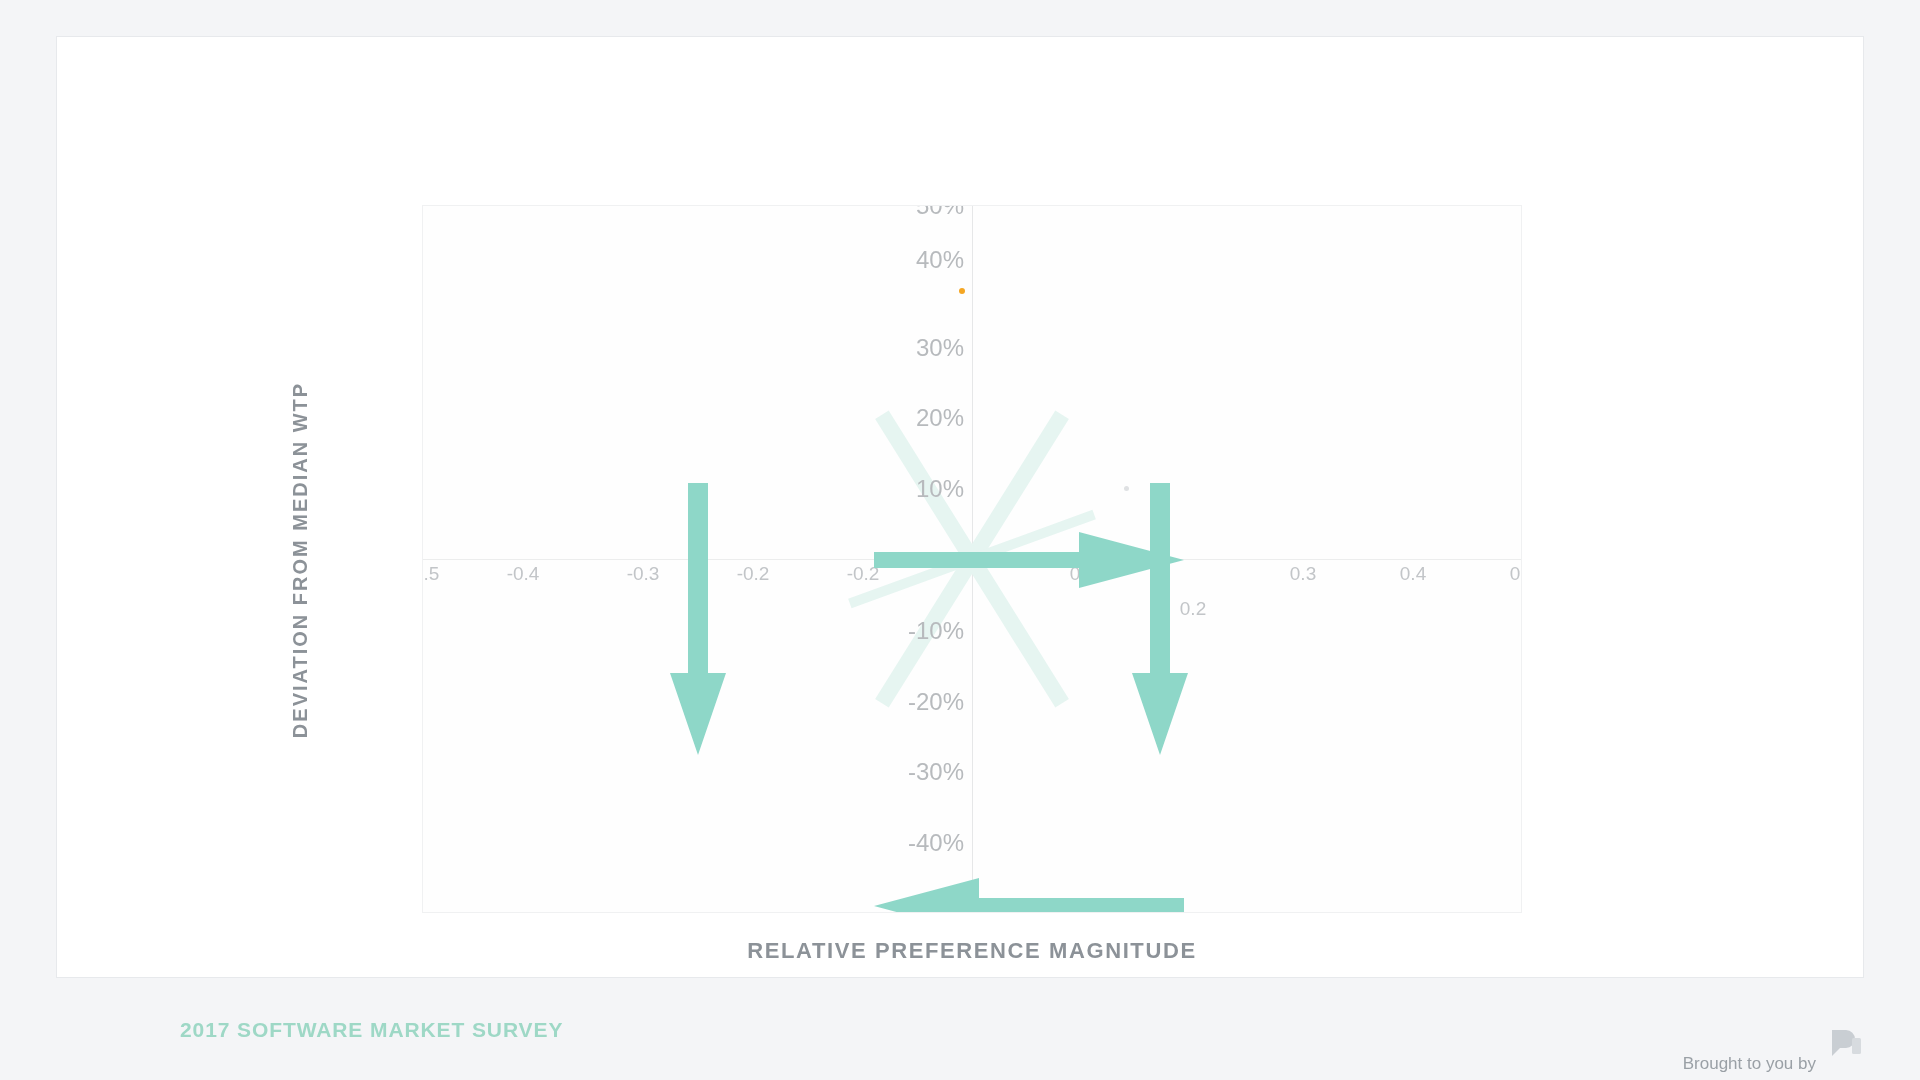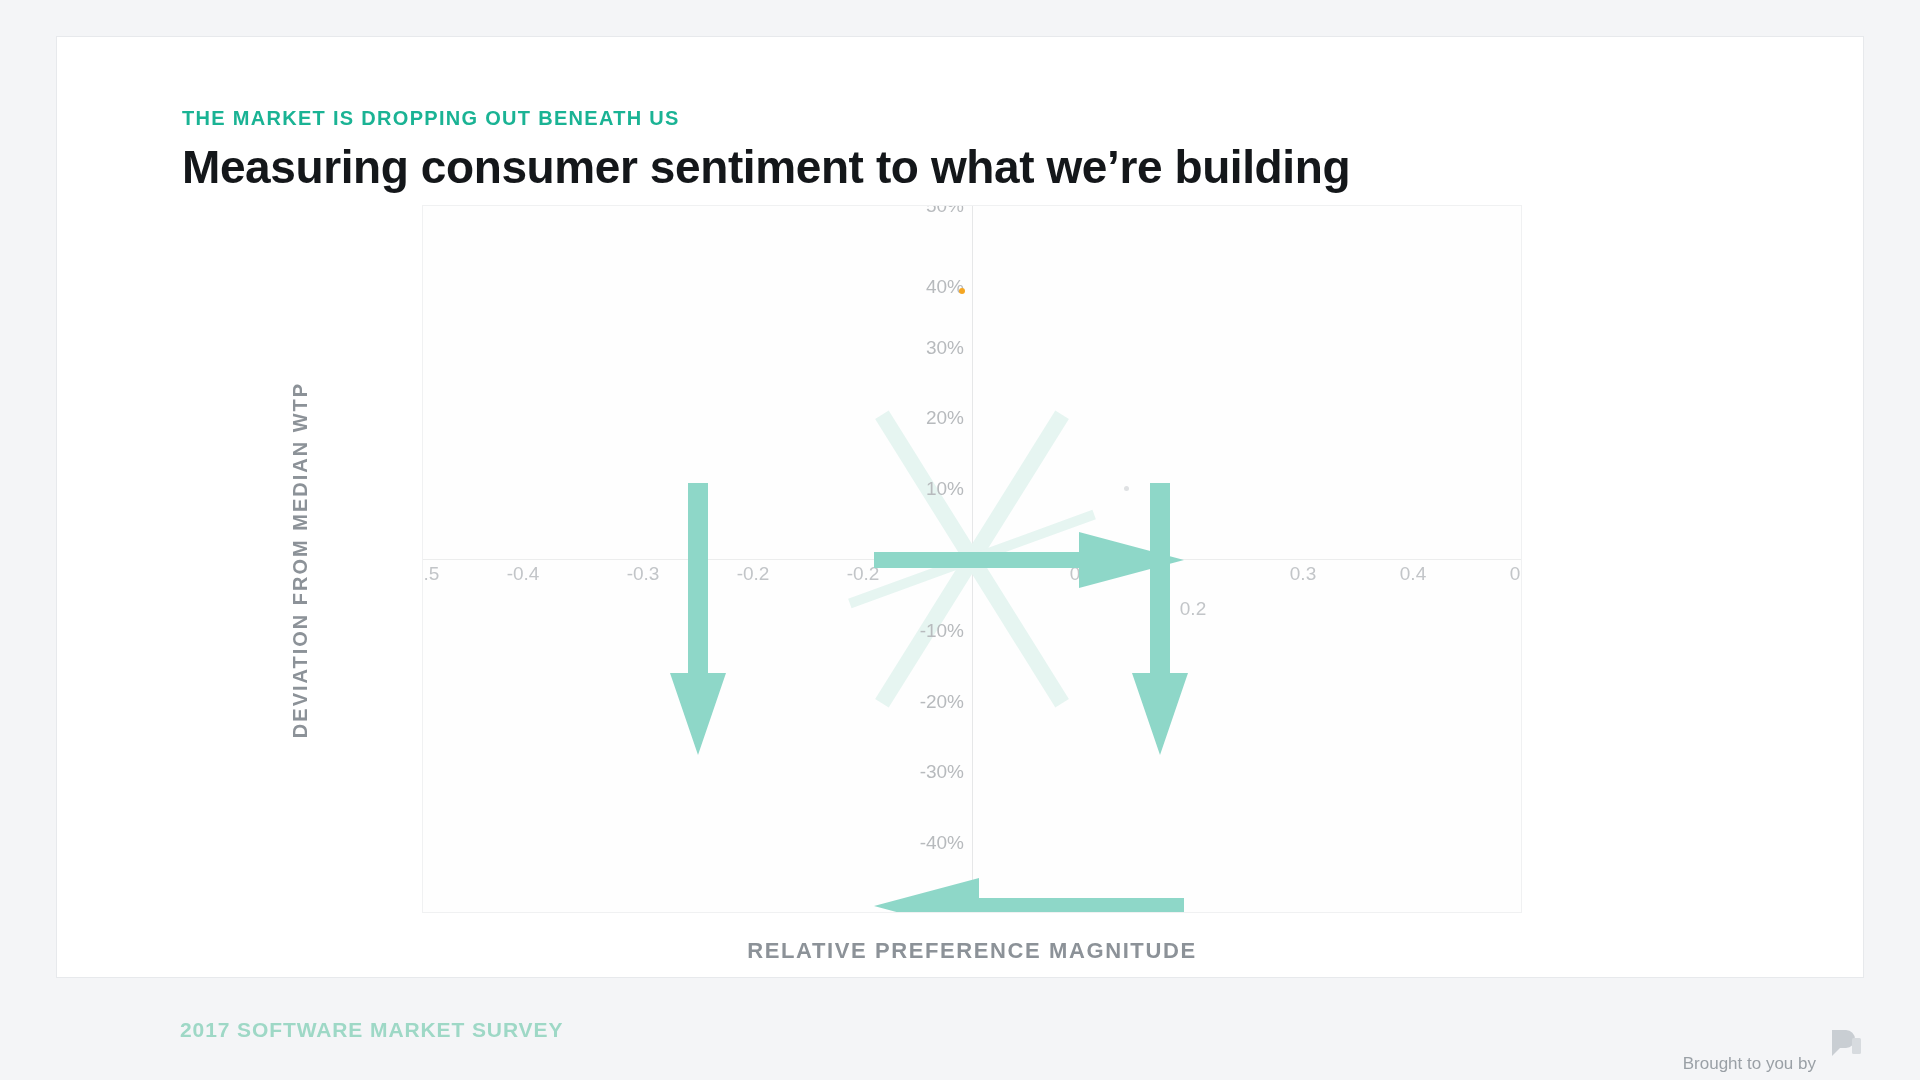--- a/index.html
+++ b/index.html
@@ -82,21 +82,21 @@
     width: 100%;
     height: 1px;
     background: #eceded;
   }
 
   .ytick {
     position: absolute;
     right: 50%;
     margin-right: 8px;
     transform: translateY(-50%);
-    font-size: 19px;
+    font-size: 24px;
     color: #b7babd;
     white-space: nowrap;
   }
   .xtick {
     position: absolute;
     top: 50%;
     margin-top: 4px;
     transform: translateX(-50%);
     font-size: 19px;
     color: #c2c5c8;
@@ -199,38 +199,36 @@
   }
   .logo-mark { display: block; }
 </style>
 </head>
 <body>
 
 <div id="slide-root">
 
   <div class="card"></div>
 
-  <div class="kicker">THE MARKET IS DROPPING OUT BENEATH US</div>
-  <div class="headline">Measuring consumer sentiment to what we’re building</div>
 
   <div class="y-axis-title">DEVIATION FROM MEDIAN WTP</div>
   <div class="x-axis-title">RELATIVE PREFERENCE MAGNITUDE</div>
 
   <div class="plot-area">
 
     <div class="axis-v"></div>
     <div class="axis-h"></div>
 
     <div class="burst b1"></div>
     <div class="burst b2"></div>
     <div class="burst b3"></div>
 
     <div id="ytick-layer">
         <div class="ytick" style="top: 0px;">50%</div>
-        <div class="ytick" style="top: 81px;">40%</div>
+        <div class="ytick" style="top: 54px;">40%</div>
         <div class="ytick" style="top: 141.6px;">30%</div>
         <div class="ytick" style="top: 212.4px;">20%</div>
         <div class="ytick" style="top: 283.2px;">10%</div>
         <div class="ytick" style="top: 424.8px;">-10%</div>
         <div class="ytick" style="top: 495.6px;">-20%</div>
         <div class="ytick" style="top: 566.4px;">-30%</div>
         <div class="ytick" style="top: 637.2px;">-40%</div>
         <div class="ytick" style="top: 708px;">-50%</div>
       </div>
     <div id="xtick-layer">

